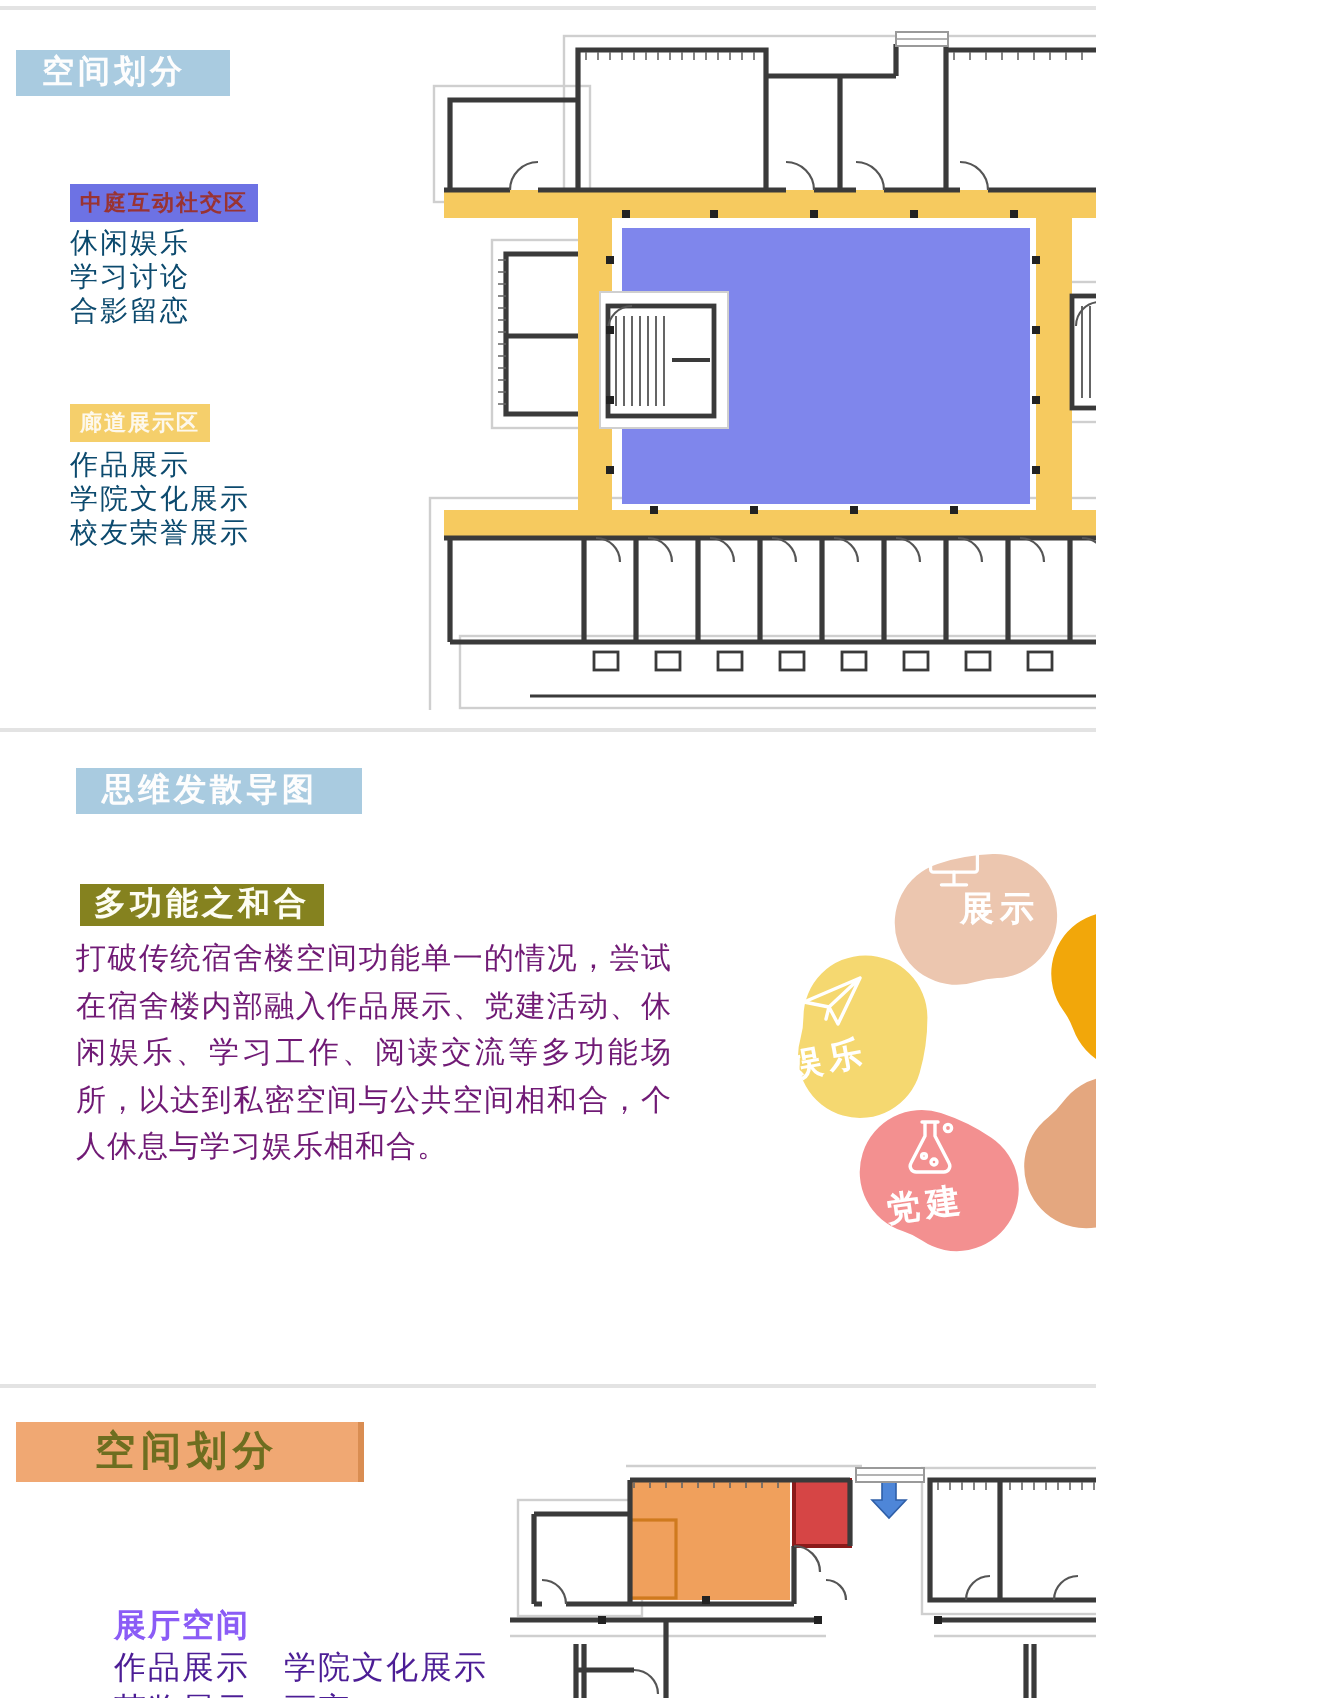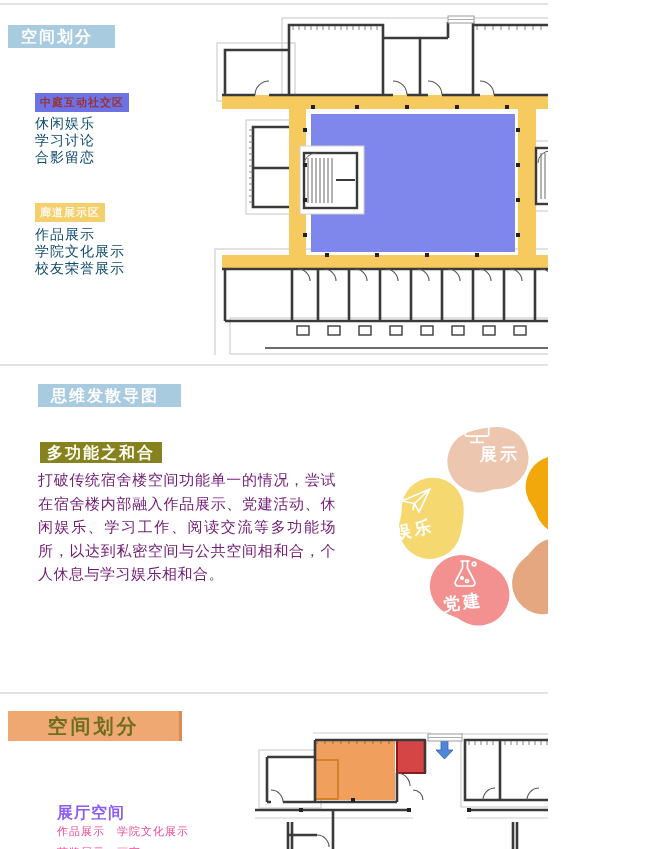--- a/index.html
+++ b/index.html
@@ -9,21 +9,21 @@
   .hdr-blue{background:#a9cbe0;color:#fdfdfd;font-weight:bold;font-size:16px;
             line-height:23px;padding-left:13px;letter-spacing:2px;}
   .lg-title{font-weight:bold;font-size:11px;padding:2px 5px;letter-spacing:1px;display:inline-block;}
   .lg-items{font-size:14px;color:#0c4a6e;line-height:17px;letter-spacing:1px;}
   .olive-head{background:#85821f;color:#fdfdf2;font-weight:bold;font-size:16px;
               line-height:21px;padding:0 7px;letter-spacing:2px;display:inline-block;}
   .para{font-size:15px;color:#701a75;line-height:23.5px;text-align:justify;letter-spacing:0.5px;}
   .hdr-orange{background:#f0a873;color:#6e6e20;font-weight:bold;font-size:20px;
               line-height:30px;text-align:center;letter-spacing:3px;border-right:3px solid #d98d52;}
   .hall-title{color:#8b5cf6;font-weight:bold;font-size:16px;letter-spacing:1px;}
-  .hall-line{font-size:11px;color:#ec4899;letter-spacing:1px;}
+  .hall-line{font-size:16px;color:#4c1d95;letter-spacing:1px;}
   .ring-label{color:#fff;font-weight:bold;font-size:17px;letter-spacing:3px;white-space:nowrap;
               font-family:"Liberation Sans","DejaVu Sans",sans-serif;}
   .divider{position:absolute;left:0;width:669px;height:0;border-top:2px solid #e3e3e3;}
   svg{display:block;}
 </style>
 </head>
 <body>
 
 <div class="page">
 

